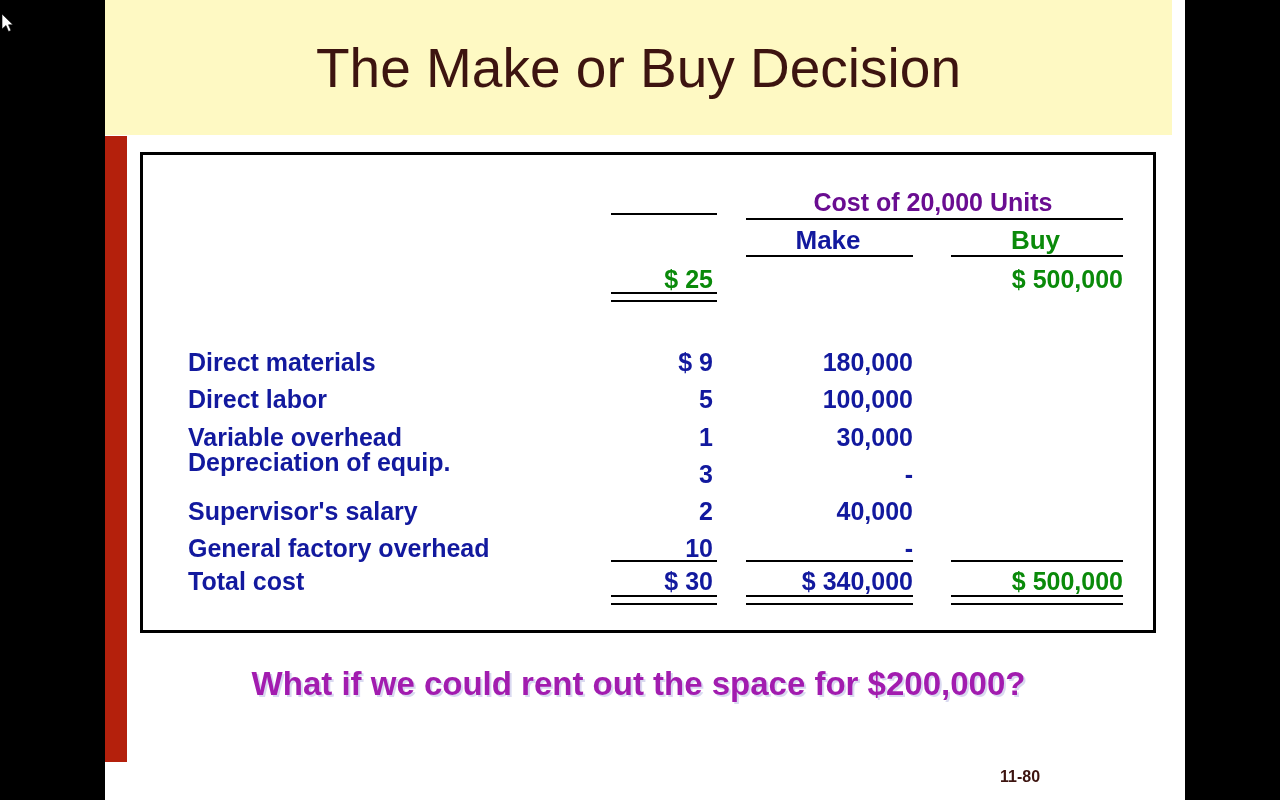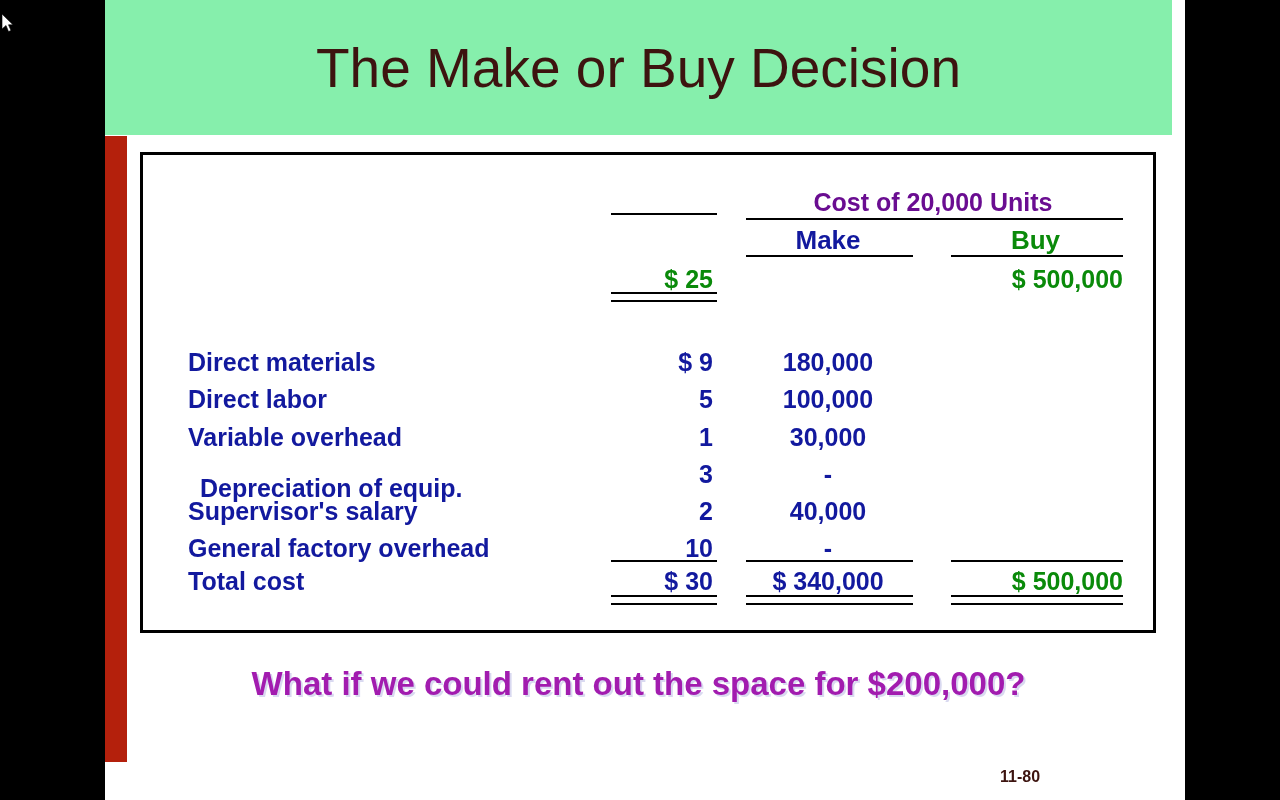--- a/index.html
+++ b/index.html
@@ -36,21 +36,21 @@
     background: #ffffff;
   }
 
   
   .title-band {
     position: absolute;
     left: 0px;
     top: 0px;
     width: 1067px;
     height: 135px;
-    background: #86efac;
+    background: #fef9c3;
   }
   .slide-title {
     position: absolute;
     left: 0;
     top: 0;
     width: 1067px;
     height: 135px;
     display: flex;
     align-items: center;
     justify-content: center;
@@ -88,21 +88,21 @@
     position: absolute;
     left: 0;
     top: 0;
     width: 100%;
     height: 100%;
   }
 
   
   .col-label  { position: absolute; left: 45px;  width: 420px; text-align: left; }
   .col-unit   { position: absolute; left: 465px; width: 105px; text-align: right; }
-  .col-make   { position: absolute; left: 600px; width: 170px; text-align: center; }
+  .col-make   { position: absolute; left: 600px; width: 170px; text-align: right; }
   .col-buy    { position: absolute; left: 805px; width: 175px; text-align: right; }
 
   .row-text {
     font-size: 25px;
     font-weight: bold;
     white-space: nowrap;
     line-height: 25px;
   }
   .c-blue  { color: #12199e; }
   .c-green { color: #0a8a0a; }
@@ -244,21 +244,21 @@
       <div class="row-text c-blue col-make" style="top:195px;">180,000</div>
 
       <div class="row-text c-blue col-label" style="top:232px;">Direct labor</div>
       <div class="row-text c-blue col-unit" style="top:232px;">5</div>
       <div class="row-text c-blue col-make" style="top:232px;">100,000</div>
 
       <div class="row-text c-blue col-label" style="top:270px;">Variable overhead</div>
       <div class="row-text c-blue col-unit" style="top:270px;">1</div>
       <div class="row-text c-blue col-make" style="top:270px;">30,000</div>
 
-      <div class="row-text c-blue col-label" style="top:321px;margin-left:12px;">Depreciation of equip.</div>
+      <div class="row-text c-blue col-label" style="top:295px;">Depreciation of equip.</div>
       <div class="row-text c-blue col-unit" style="top:307px;">3</div>
       <div class="row-text c-blue col-make" style="top:307px;">-</div>
 
       <div class="row-text c-blue col-label" style="top:344px;">Supervisor's salary</div>
       <div class="row-text c-blue col-unit" style="top:344px;">2</div>
       <div class="row-text c-blue col-make" style="top:344px;">40,000</div>
 
       <div class="row-text c-blue col-label" style="top:381px;">General factory overhead</div>
       <div class="row-text c-blue col-unit" style="top:381px;">10</div>
       <div class="row-text c-blue col-make" style="top:381px;">-</div>

